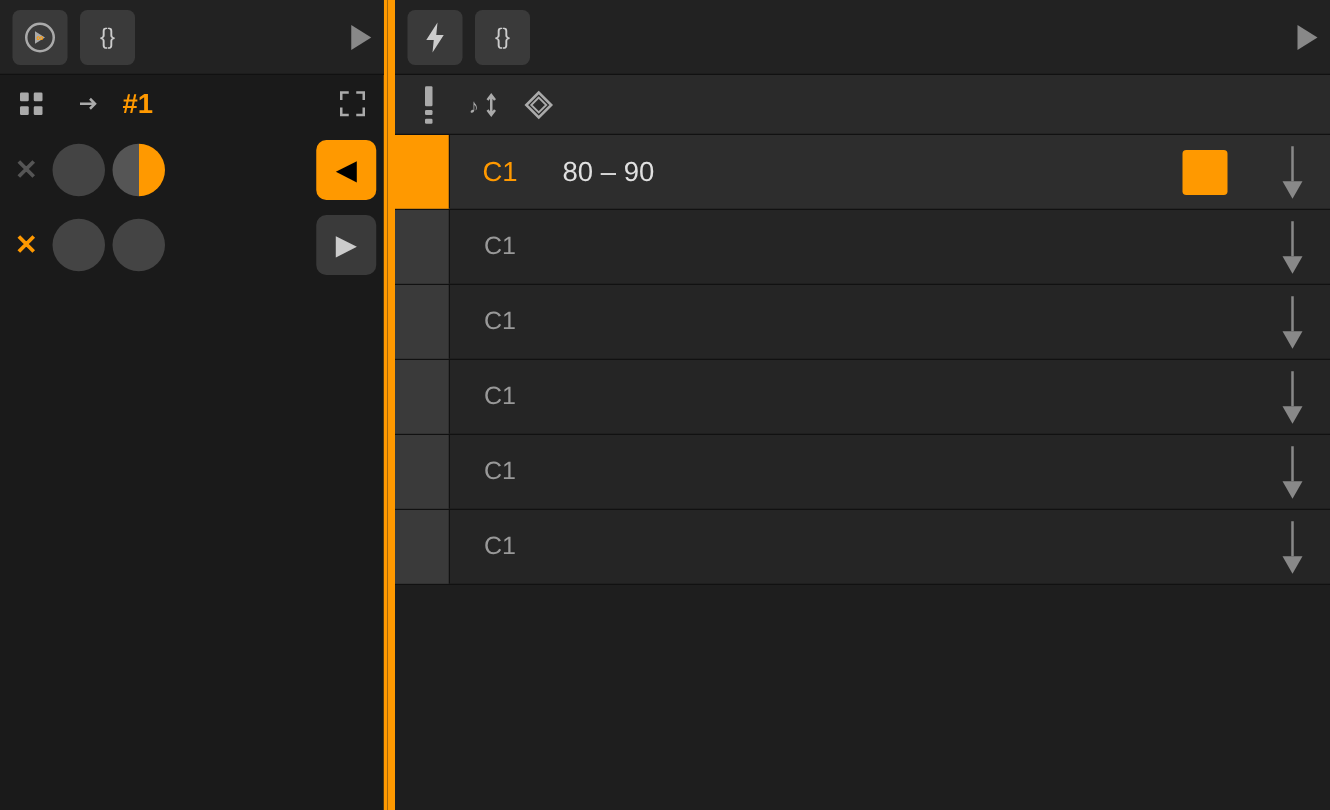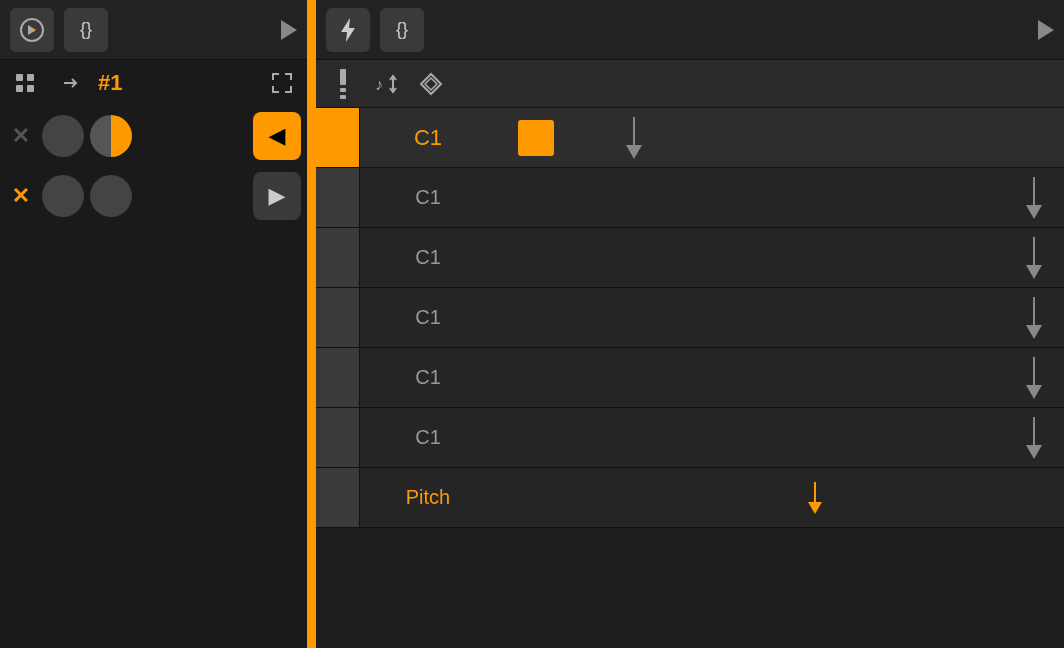--- a/index.html
+++ b/index.html
@@ -136,21 +136,20 @@
     }
     .x-icon.orange { color: #f90; }
 
     
     .list-row {
       display: flex;
       align-items: center;
       height: 60px;
       border-bottom: 1px solid #111;
       background: #252525;
-      gap: 28px;
     }
 
     .list-row:first-child { background: #2a2a2a; }
 
     .row-color-block {
       width: 44px;
       height: 100%;
       background: #3a3a3a;
       display: flex;
       align-items: center;
@@ -395,20 +394,23 @@
         <path d="M14 8 L8 14 L14 20 L20 14 Z" stroke="#aaa" stroke-width="1.5" fill="none"></path>
       </svg>
     </div>
   </div>
 
   <div class="right-list">
 
     <div class="list-row" style="background:#2d2d2d;">
       <div class="row-color-block active"></div>
       <div class="row-note orange">C1</div>
+      <div class="row-content">
+        <span class="row-range">80 – 90</span>
+      </div>
       <div class="row-right">
         <div class="orange-square"></div>
       </div>
       <div style="width:60px;display:flex;align-items:center;justify-content:center;">
         <div class="slider-container">
           <div class="slider-line"></div>
           <div class="slider-triangle"></div>
         </div>
       </div>
     </div>
@@ -471,27 +473,16 @@
       <div class="row-content"></div>
       <div class="row-right"></div>
       <div style="width:60px;display:flex;align-items:center;justify-content:center;">
         <div class="slider-container">
           <div class="slider-line"></div>
           <div class="slider-triangle"></div>
         </div>
       </div>
     </div>
 
-    <div class="list-row">
-      <div class="row-color-block"></div>
-      <div class="row-special-note">Pitch</div>
-      <div class="row-content" style="position:relative;">
-
-        <div style="position:absolute;left:55%;display:flex;flex-direction:column;align-items:center;">
-          <div class="pitch-line"></div>
-          <div class="pitch-triangle"></div>
-        </div>
-      </div>
-    </div>
 
 
   </div>
 </div>
 
 </body></html>

